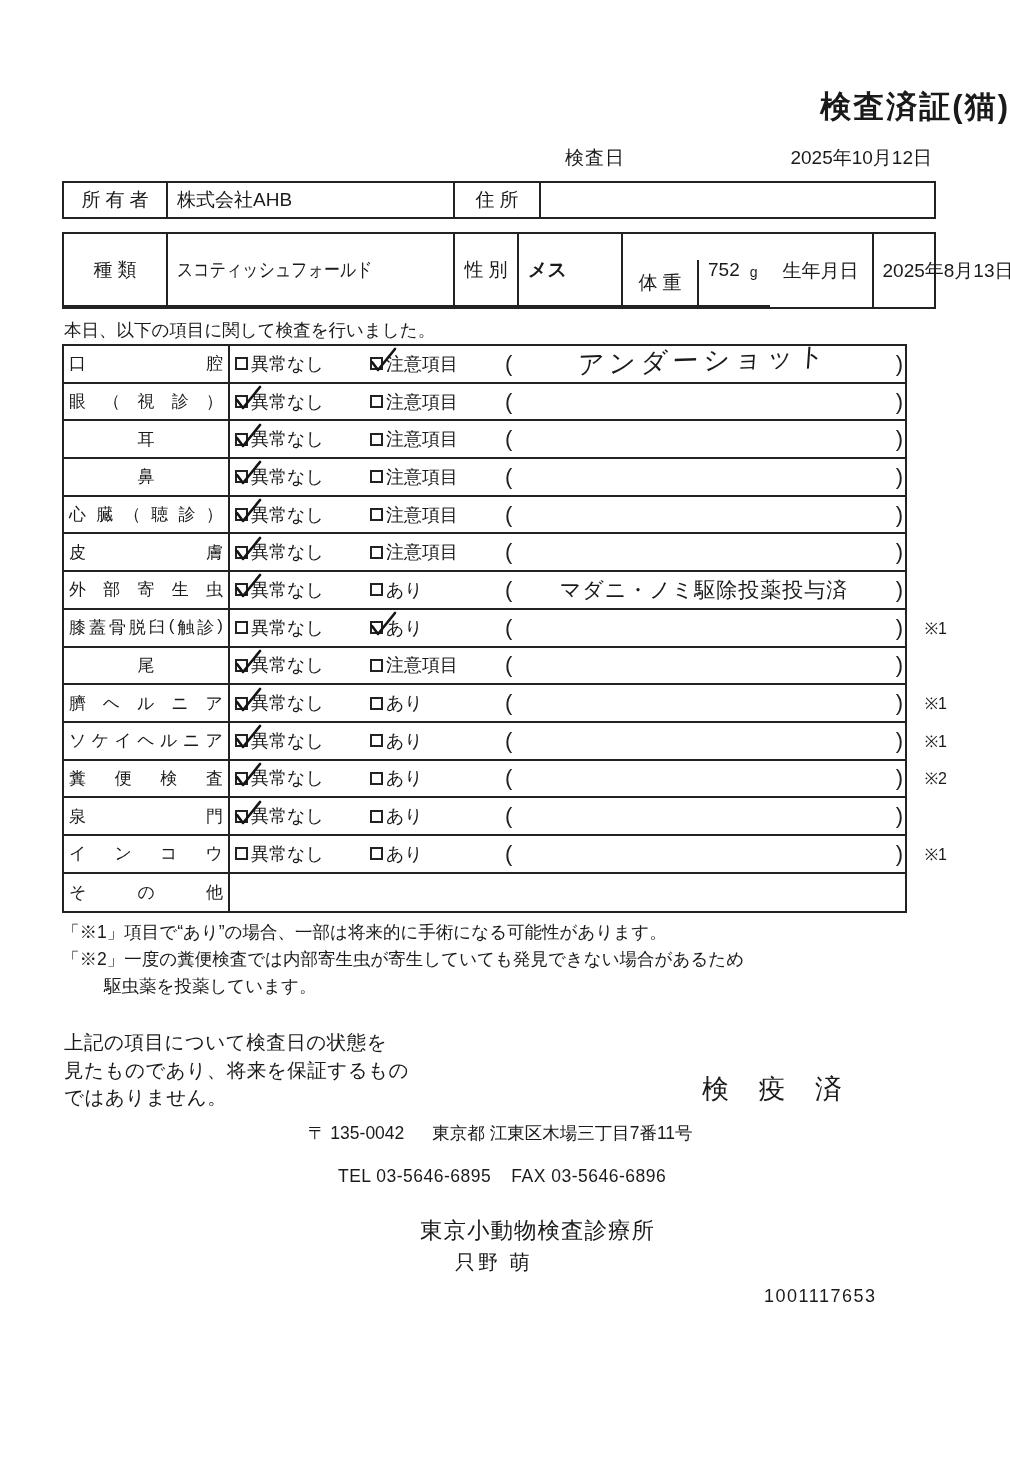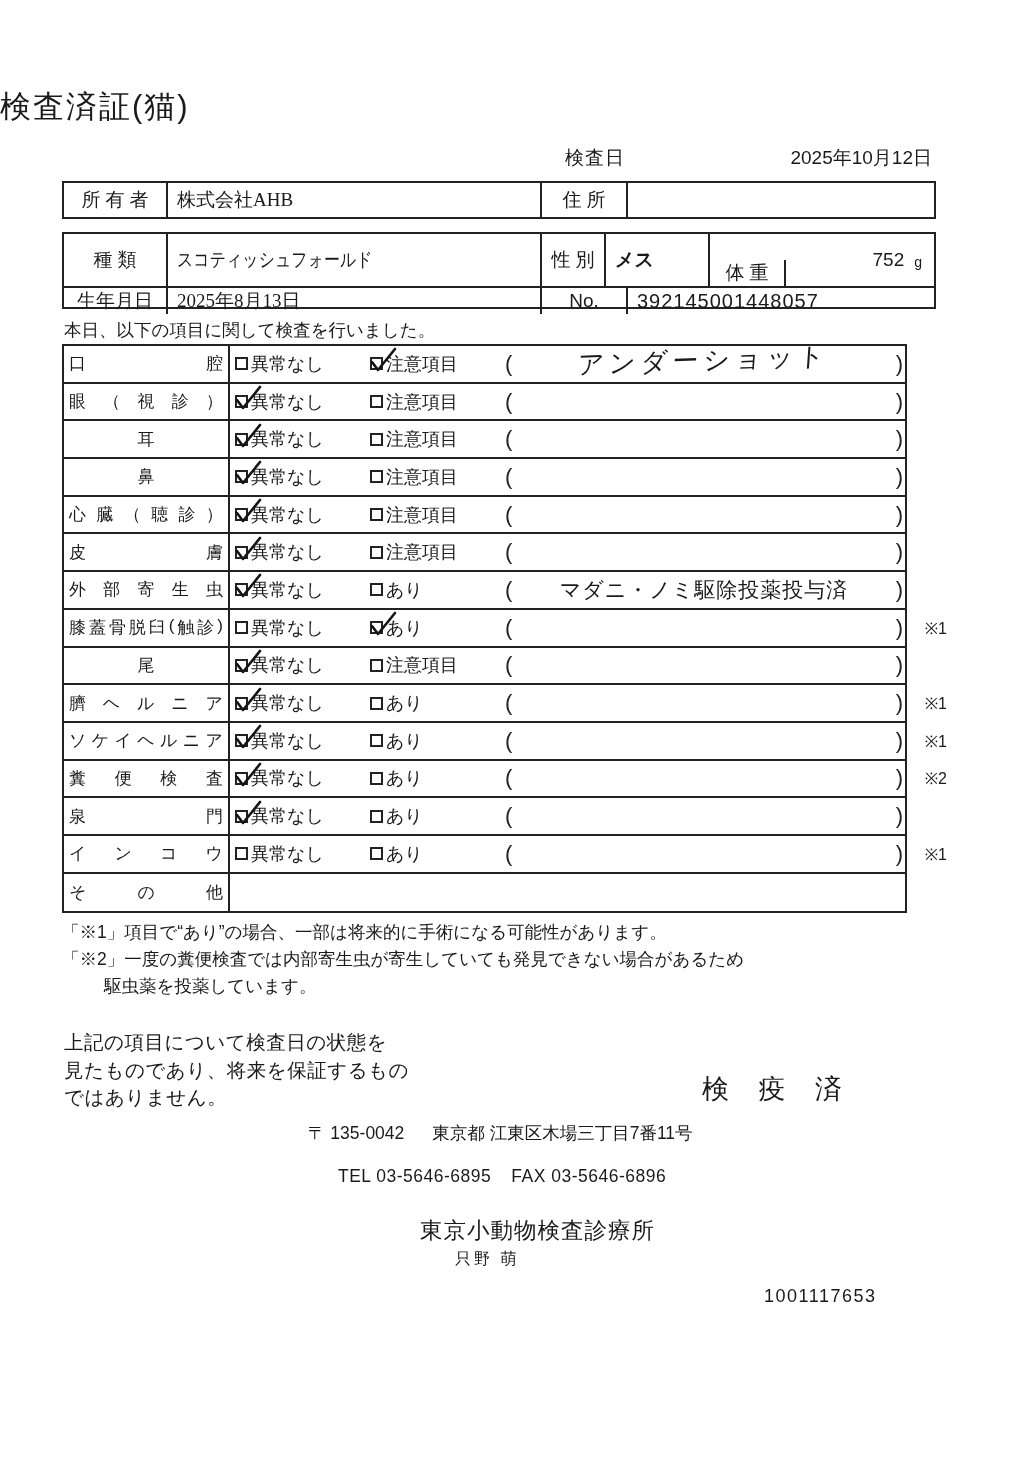--- a/index.html
+++ b/index.html
@@ -5,37 +5,37 @@
   * { box-sizing: border-box; margin: 0; padding: 0; }
   html, body { background: #ffffff; }
   body {
     width: 1010px; height: 1463px; position: relative;
     font-family: "Liberation Sans", sans-serif;
     color: #1a1a1a;
   }
   .abs { position: absolute; }
 
   
-  .doc-title { left: 0; top: 86px; width: 100%; text-align: left;
-    font-size: 31px; font-weight: normal; letter-spacing: 2px; }
+  .doc-title { left: 0; top: 86px; width: 100%; text-align: right;
+    font-size: 31px; font-weight: bold; letter-spacing: 2px; }
   .exam-date-label { left: 565px; top: 145px; font-size: 19px; letter-spacing: 1px; }
   .exam-date-value { left: 770px; top: 145px; width: 162px; text-align: right; font-size: 19px; }
 
   
   .hdr-table { border: 2px solid #222; display: flex; }
   .owner-table { left: 62px; top: 181px; width: 874px; height: 38px; }
-  .pet-table { left: 62px; top: 232px; width: 874px; height: 77px; flex-direction: column; }
+  .pet-table { left: 62px; top: 232px; width: 874px; height: 77px; flex-direction: row; }
   .pet-row { display: flex; flex: 1; }
   .pet-row.first { border-bottom: 2px solid #222; }
   .hcell { display: flex; align-items: center; font-size: 19px; }
   .hcell.lab { justify-content: center; }
   .hcell.val { padding-left: 9px; }
   .bR { border-right: 2px solid #222; }
   .w-lab1 { width: 104px; }
-  .w-val1 { width: 374px; font-family: Liberation Serif, serif; }
+  .w-val1 { width: 287px; }
   .w-lab2 { width: 86px; }
   .w-sex  { width: 104px; font-weight: bold; }
   .w-wlab { width: 76px; margin-top: 26px; }
   .w-slab { width: 64px; }
   .flex1 { flex: 1; }
   .ls4 { letter-spacing: 5px; text-indent: 5px; }
   .condensed { display: inline-block; transform: scaleX(0.84); transform-origin: left center; white-space: nowrap; }
   .weight-val { justify-content: flex-end; padding-right: 12px; }
   .weight-unit { font-size: 14px; margin-left: 10px; margin-top: 4px; }
   .chip-no { font-size: 20px; letter-spacing: 1px; }
@@ -71,21 +71,21 @@
   
   .notes { left: 62px; top: 919px; width: 820px; font-size: 17.5px; line-height: 27px; }
   .note-line3 { margin-left: 42px; }
 
   
   .disclaimer { left: 64px; top: 1029px; font-size: 19.5px; line-height: 27.5px; letter-spacing: 0.5px; }
   .stamp { left: 702px; top: 1071px; font-size: 27px; letter-spacing: 11px; font-weight: 500; }
   .addr-line { left: 308px; top: 1121px; font-size: 17.5px; display: flex; gap: 28px; }
   .tel-line { left: 338px; top: 1166px; font-size: 17.5px; display: flex; gap: 20px; letter-spacing: 0.5px; }
   .clinic { left: 420px; top: 1215px; font-size: 22.5px; letter-spacing: 1px; }
-  .examiner { left: 455px; top: 1249px; font-size: 16px; letter-spacing: 3px; }
+  .examiner { left: 455px; top: 1249px; font-size: 20px; letter-spacing: 3px; }
   .serial { left: 764px; top: 1286px; font-size: 18px; letter-spacing: 1.5px; }
 </style>
 </head>
 <body>
 
 <div class="abs doc-title">検査済証(猫)</div>
 
 <div class="abs exam-date-label">検査日</div>
 <div class="abs exam-date-value">2025年10月12日</div>
 

